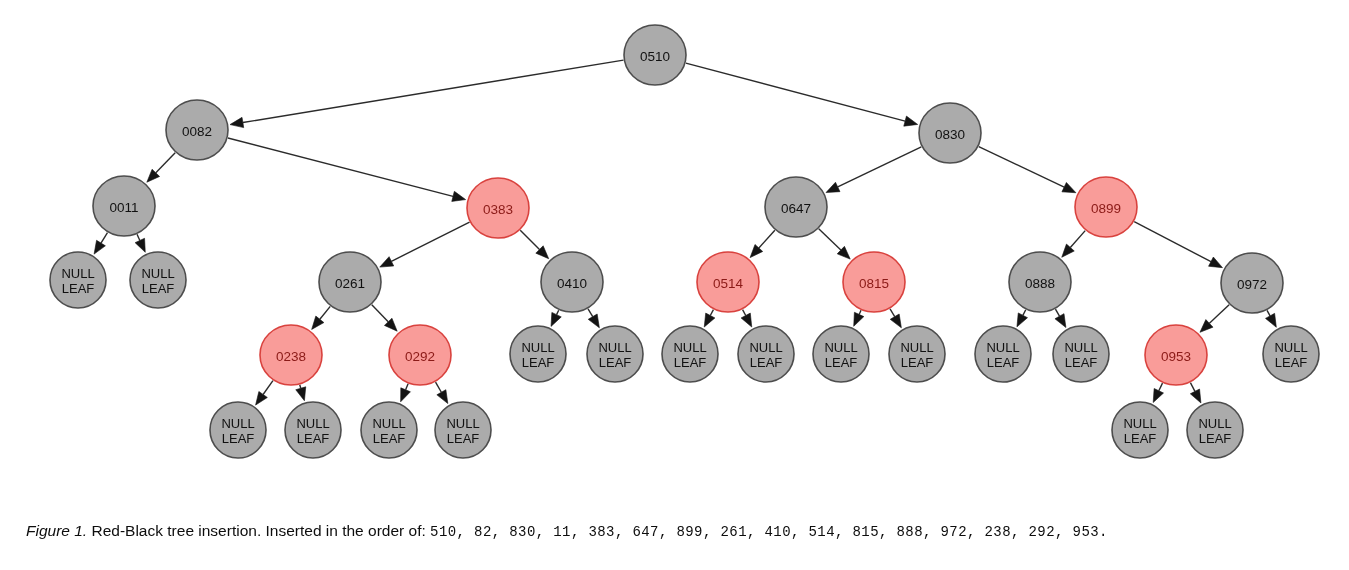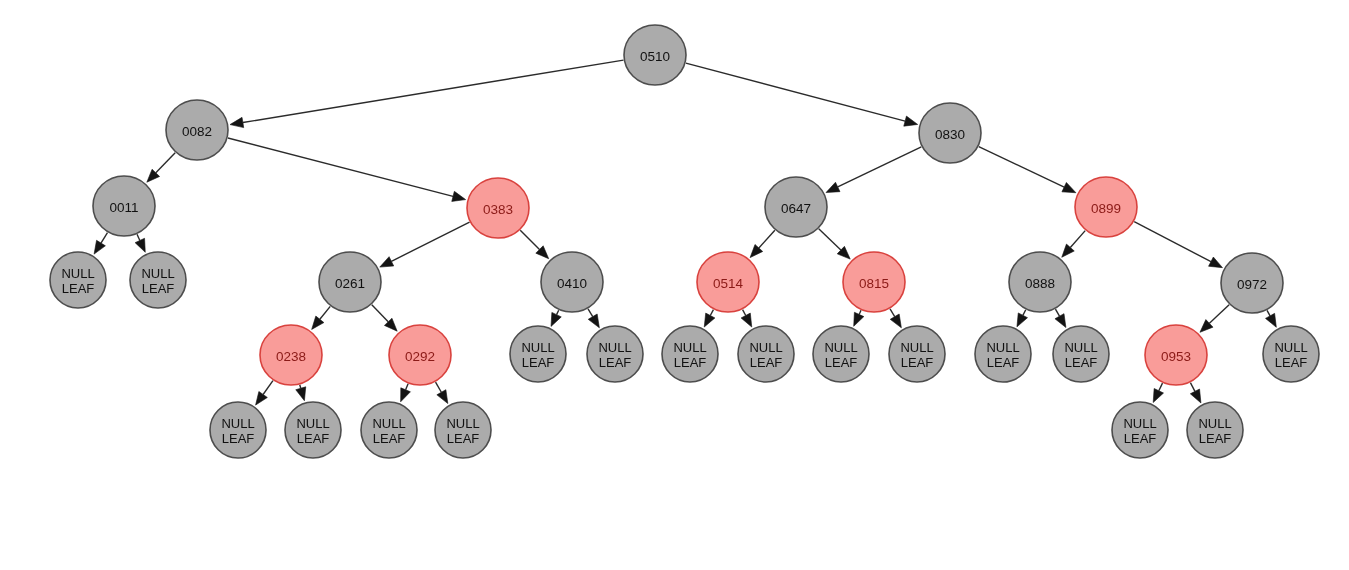--- a/index.html
+++ b/index.html
@@ -273,14 +273,19 @@
           <ellipse cx="1140" cy="430" rx="28" ry="28" fill="#ABABAB" stroke="#4D4D4D" class="node-ellipse"></ellipse>
           <text x="1140" y="430" class="node-label two-line" fill="#111111"><tspan x="1140" dy="-7">NULL</tspan><tspan x="1140" dy="15">LEAF</tspan></text>
         </g>
         <g>
           <ellipse cx="1215" cy="430" rx="28" ry="28" fill="#ABABAB" stroke="#4D4D4D" class="node-ellipse"></ellipse>
           <text x="1215" y="430" class="node-label two-line" fill="#111111"><tspan x="1215" dy="-7">NULL</tspan><tspan x="1215" dy="15">LEAF</tspan></text>
         </g>
       </g>
   </svg>
 
+  <div class="caption">
+    <span class="caption-label">Figure 1.</span>
+    <span class="caption-body">Red-Black tree insertion. Inserted in the order of:</span>
+    <span class="caption-mono">510, 82, 830, 11, 383, 647, 899, 261, 410, 514, 815, 888, 972, 238, 292, 953.</span>
+  </div>
 
 </div>
 
 </body></html>

